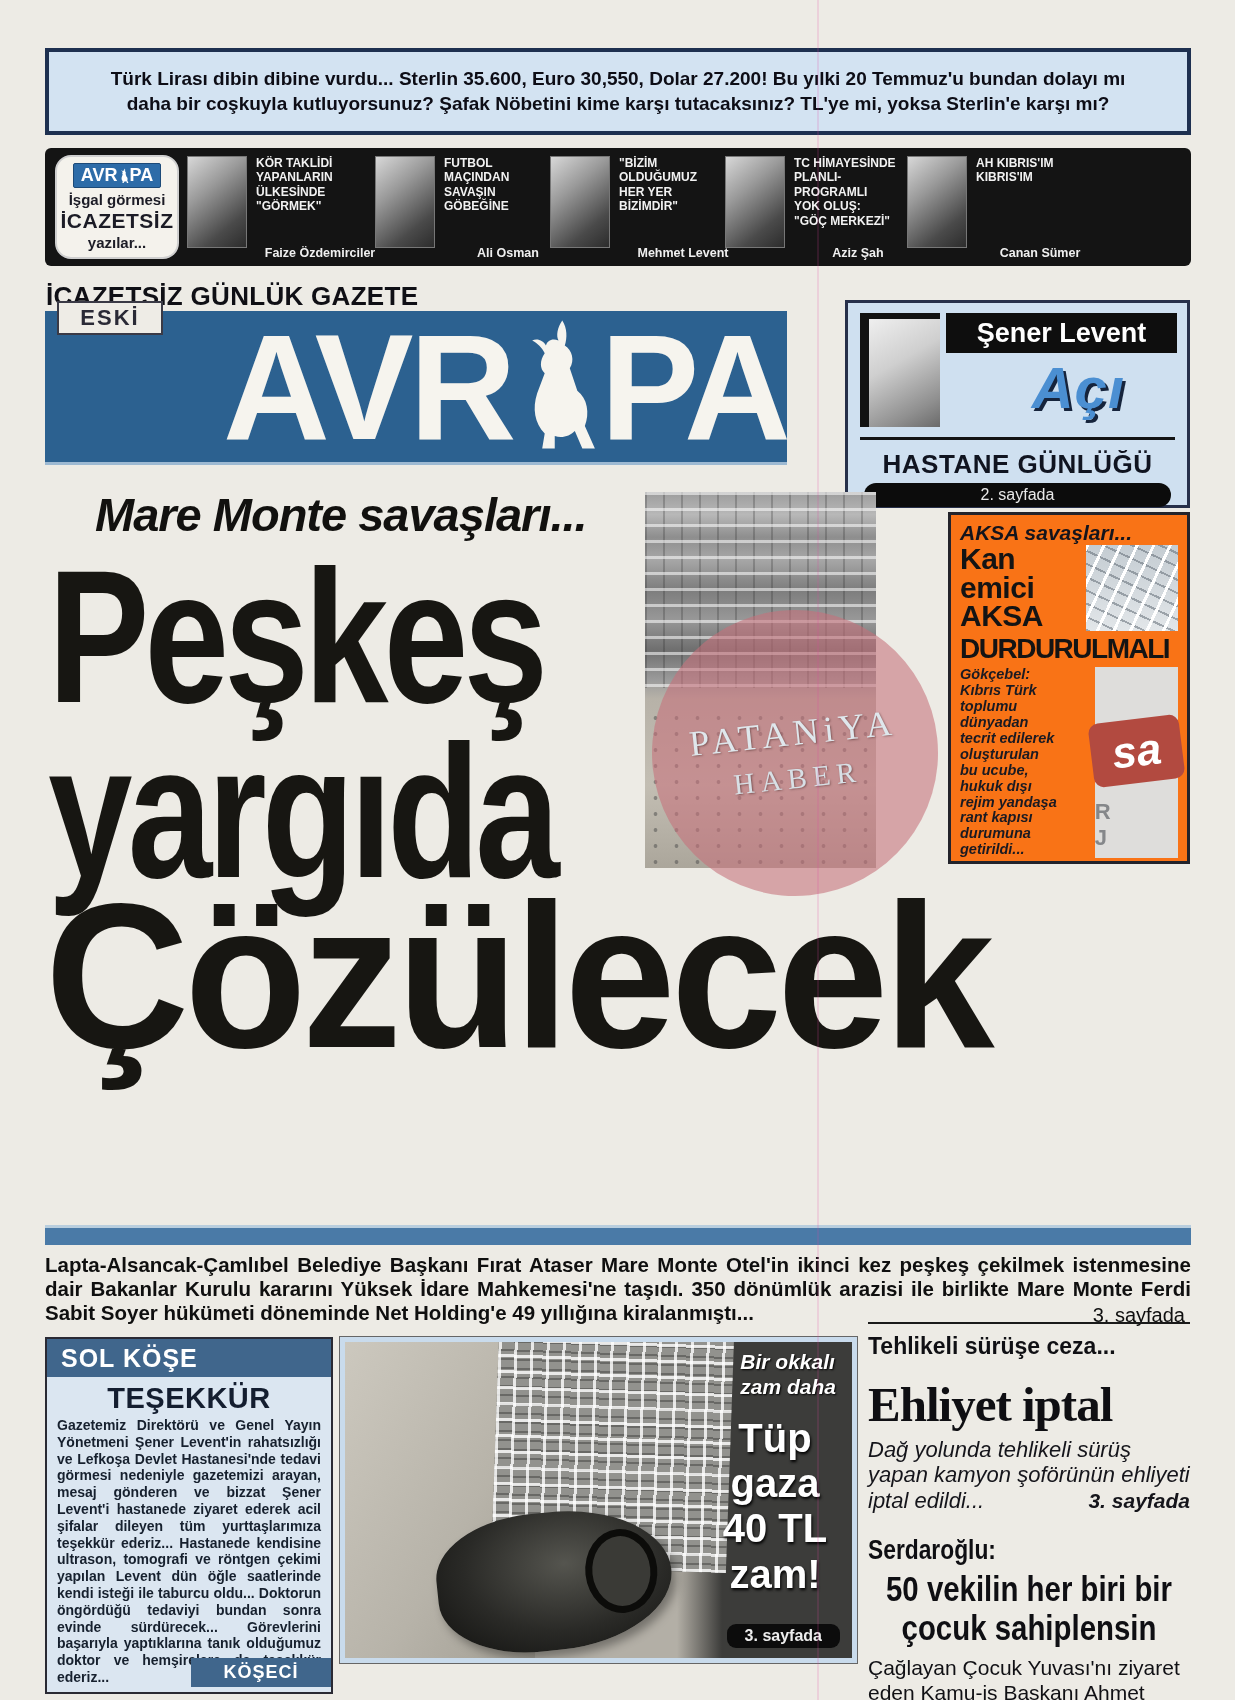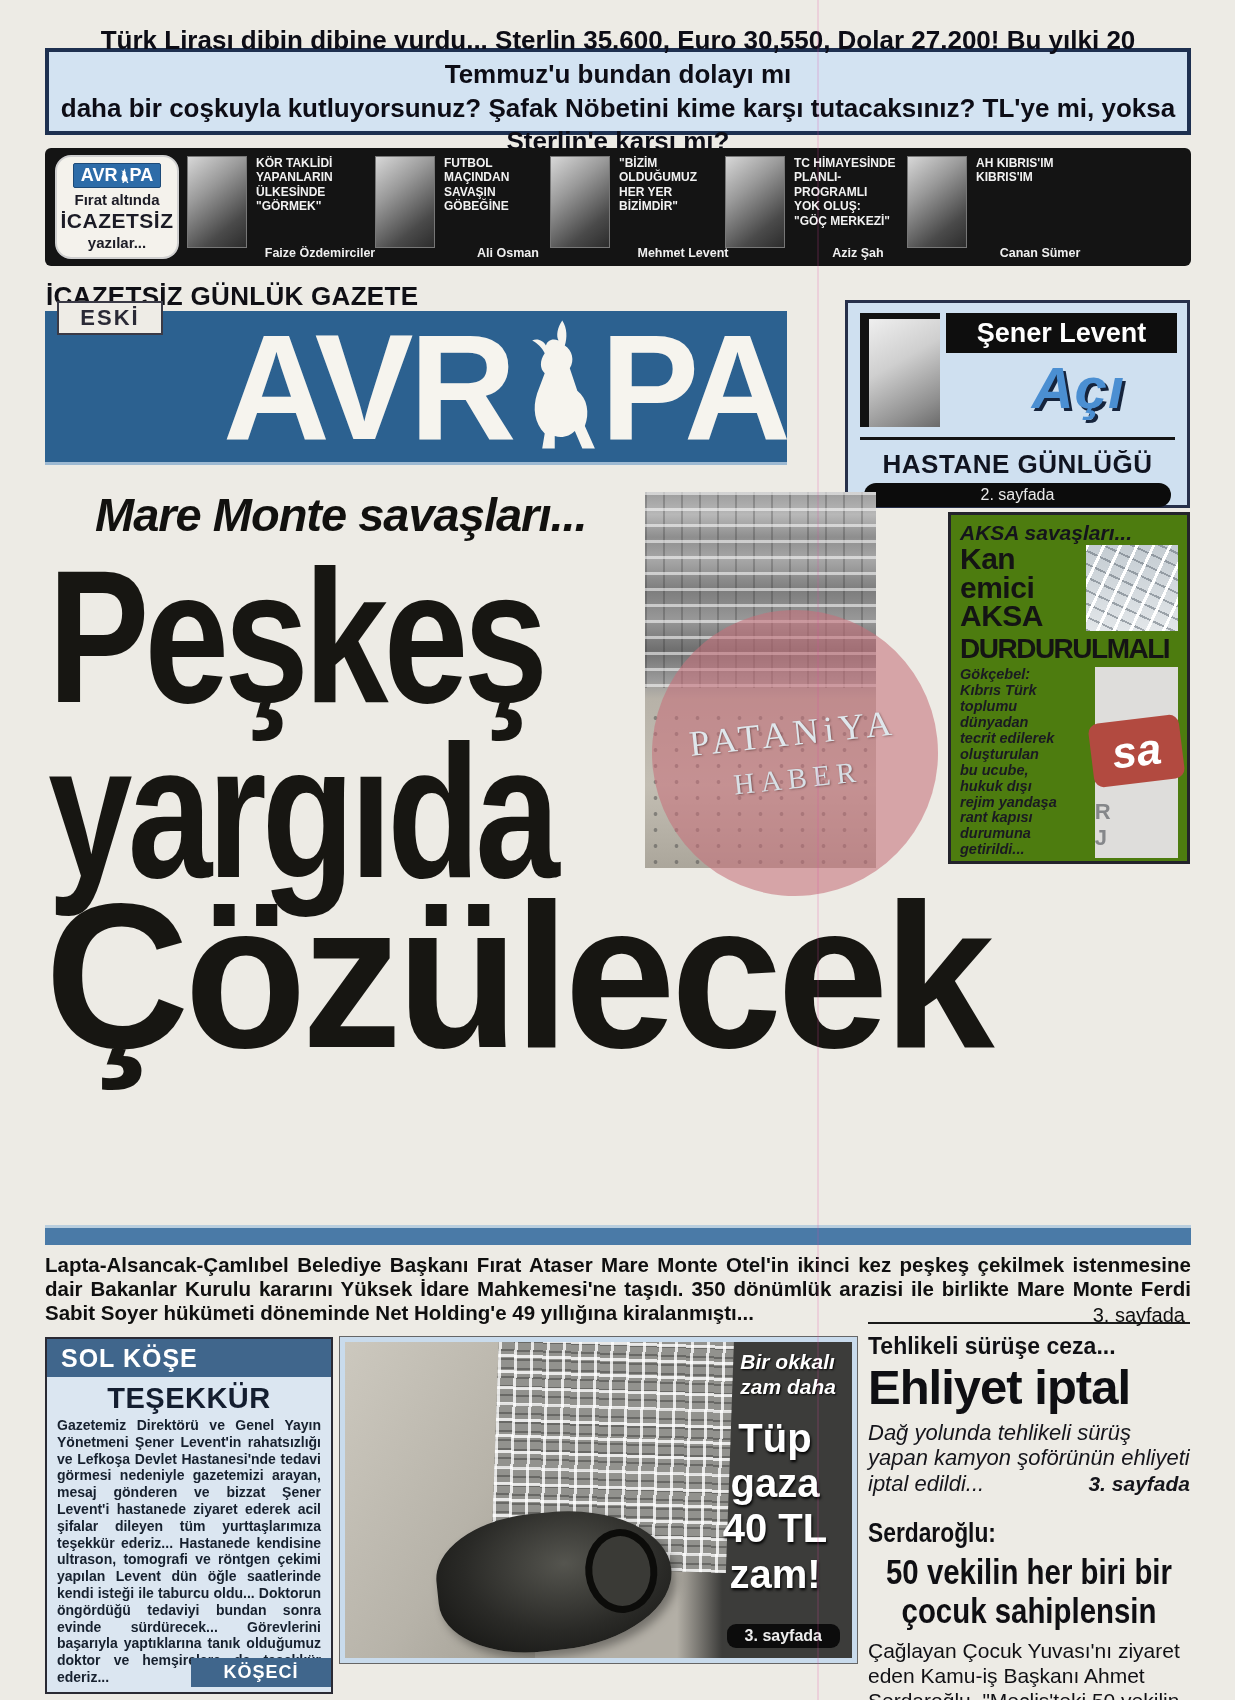--- a/index.html
+++ b/index.html
@@ -11,21 +11,21 @@
   }
   .preline { white-space:pre-line; }
 
   
   .top-banner {
     position:absolute; left:45px; top:48px; width:1146px; height:87px;
     background:#d3e3f2; border:4px solid #1e3050;
     display:flex; align-items:center; justify-content:center;
   }
   .top-banner .txt {
-    font-size:26px; font-weight:600; color:#0d0d16; text-align:center; line-height:1.3;
+    font-size:19px; font-weight:600; color:#0d0d16; text-align:center; line-height:1.3;
   }
 
   
   .strip {
     position:absolute; left:45px; top:148px; width:1146px; height:118px;
     background:#141414; border-radius:6px;
   }
   .logo-box {
     position:absolute; left:10px; top:7px; width:124px; height:104px;
     background:#f4f2ec; border:2px solid #cfcfcf; border-radius:16px;
@@ -133,21 +133,21 @@
     transform:rotate(-6deg); z-index:4;
   }
   .wm1 { font-family:"Liberation Serif","DejaVu Serif",serif; font-size:36px; letter-spacing:5px;
          color:#dfe7ec; text-shadow:1px 1px 2px rgba(60,30,30,.5); }
   .wm2 { font-family:"Liberation Serif","DejaVu Serif",serif; font-size:29px; letter-spacing:6px;
          color:#d8e0e6; text-shadow:1px 1px 2px rgba(60,30,30,.5); }
 
   
   .aksa-box {
     position:absolute; left:948px; top:512px; width:242px; height:352px;
-    background:#4d7c0f; border:3px solid #23232b; padding:6px 9px; z-index:5; overflow:hidden;
+    background:#f97316; border:3px solid #23232b; padding:6px 9px; z-index:5; overflow:hidden;
   }
   .aksa-kicker { font-size:21px; font-weight:bold; font-style:italic; color:#14141c; }
   .aksa-row { display:flex; gap:12px; }
   .aksa-heads { font-size:30px; font-weight:bold; line-height:.95; letter-spacing:-.5px; color:#141414; flex:1; }
   .aksa-photo-top {
     width:92px; height:86px;
     background:linear-gradient(180deg,#c4ccd2 0%,#e2e6e9 100%);
   }
   .aksa-photo-top .rail {
     width:100%; height:100%;
@@ -217,21 +217,21 @@
     font-style:italic; line-height:1.18; text-align:left; text-shadow:1px 1px 2px #000; }
   .tp-headline { position:absolute; right:8px; top:74px; width:138px; color:#fff; font-size:40px;
     font-weight:bold; line-height:1.13; text-align:center; text-shadow:1px 2px 3px #000; }
   .tp-badge { position:absolute; right:12px; bottom:10px; background:#0c0c0c; color:#eee;
     font-size:16px; font-weight:bold; padding:3px 18px; border-radius:9px; }
 
   
   .right-col { position:absolute; left:868px; top:1322px; width:322px; }
   .rc-rule { border-top:2px solid #1a1a1a; margin-bottom:9px; }
   .eh-kicker { font-size:23px; font-weight:bold; color:#101014; }
-  .eh-head { font-size:49px; font-weight:bold; letter-spacing:-1px; color:#0f0f13; line-height:1.02; margin:3px 0 7px; }
+  .eh-head { font-size:49px; font-weight:bold; letter-spacing:-1px; color:#0f0f13; line-height:1.02; margin:20px 0 7px;font-family:Liberation Serif, serif; }
   .eh-body { position:relative; font-size:22px; font-style:italic; line-height:1.16; color:#15151b; }
   .eh-page { position:absolute; right:0; bottom:0; font-weight:bold; font-style:italic; font-size:21px; background:#edebe5; padding-left:10px; }
   .sd-kicker { font-size:24px; font-weight:bold; color:#0f0f13; margin-top:20px; transform:scale(.95,1.12); transform-origin:left top; }
   .sd-head { font-size:30px; font-weight:bold; text-align:center; line-height:1.12; color:#0f0f13;
     margin-top:8px; transform:scale(.98,1.15); transform-origin:center top; }
   .sd-body { font-size:21px; line-height:1.2; color:#101014; margin-top:18px; }
 
   .pink-line { position:absolute; left:817px; top:0; width:2px; height:1700px;
     background:rgba(225,70,160,.16); z-index:60; pointer-events:none; }
 </style>
@@ -247,21 +247,21 @@
 
   <div class="strip">
     <div class="logo-box">
       <div class="logo-chip">
         <span>AVR</span>
         <svg class="mini-statue" width="10" height="16" viewBox="0 0 70 110">
             <path fill="#ffffff" d="M40 2 C36 8 35 14 37 18 C32 16 28 18 27 22 C25 18 20 16 16 18 C20 20 24 24 26 28 C22 34 22 40 26 44 L20 60 C16 72 18 84 26 92 L24 104 L34 104 L34 94 C40 96 46 94 50 90 L56 104 L66 104 L58 86 C62 76 60 64 52 58 L46 40 C50 34 48 26 42 22 C44 16 44 8 40 2 Z"></path>
           </svg>
         <span>PA</span>
       </div>
-      <div class="logo-l1">Fırat altında</div>
+      <div class="logo-l1">İşgal görmesi</div>
       <div class="logo-l2">İCAZETSİZ</div>
       <div class="logo-l3">yazılar...</div>
     </div>
 
     <div class="cell" style="left:330px">
       <div class="headshot"></div>
       <div class="ctext">
         <div class="ctitle preline">FUTBOL
 MAÇINDAN
 SAVAŞIN

